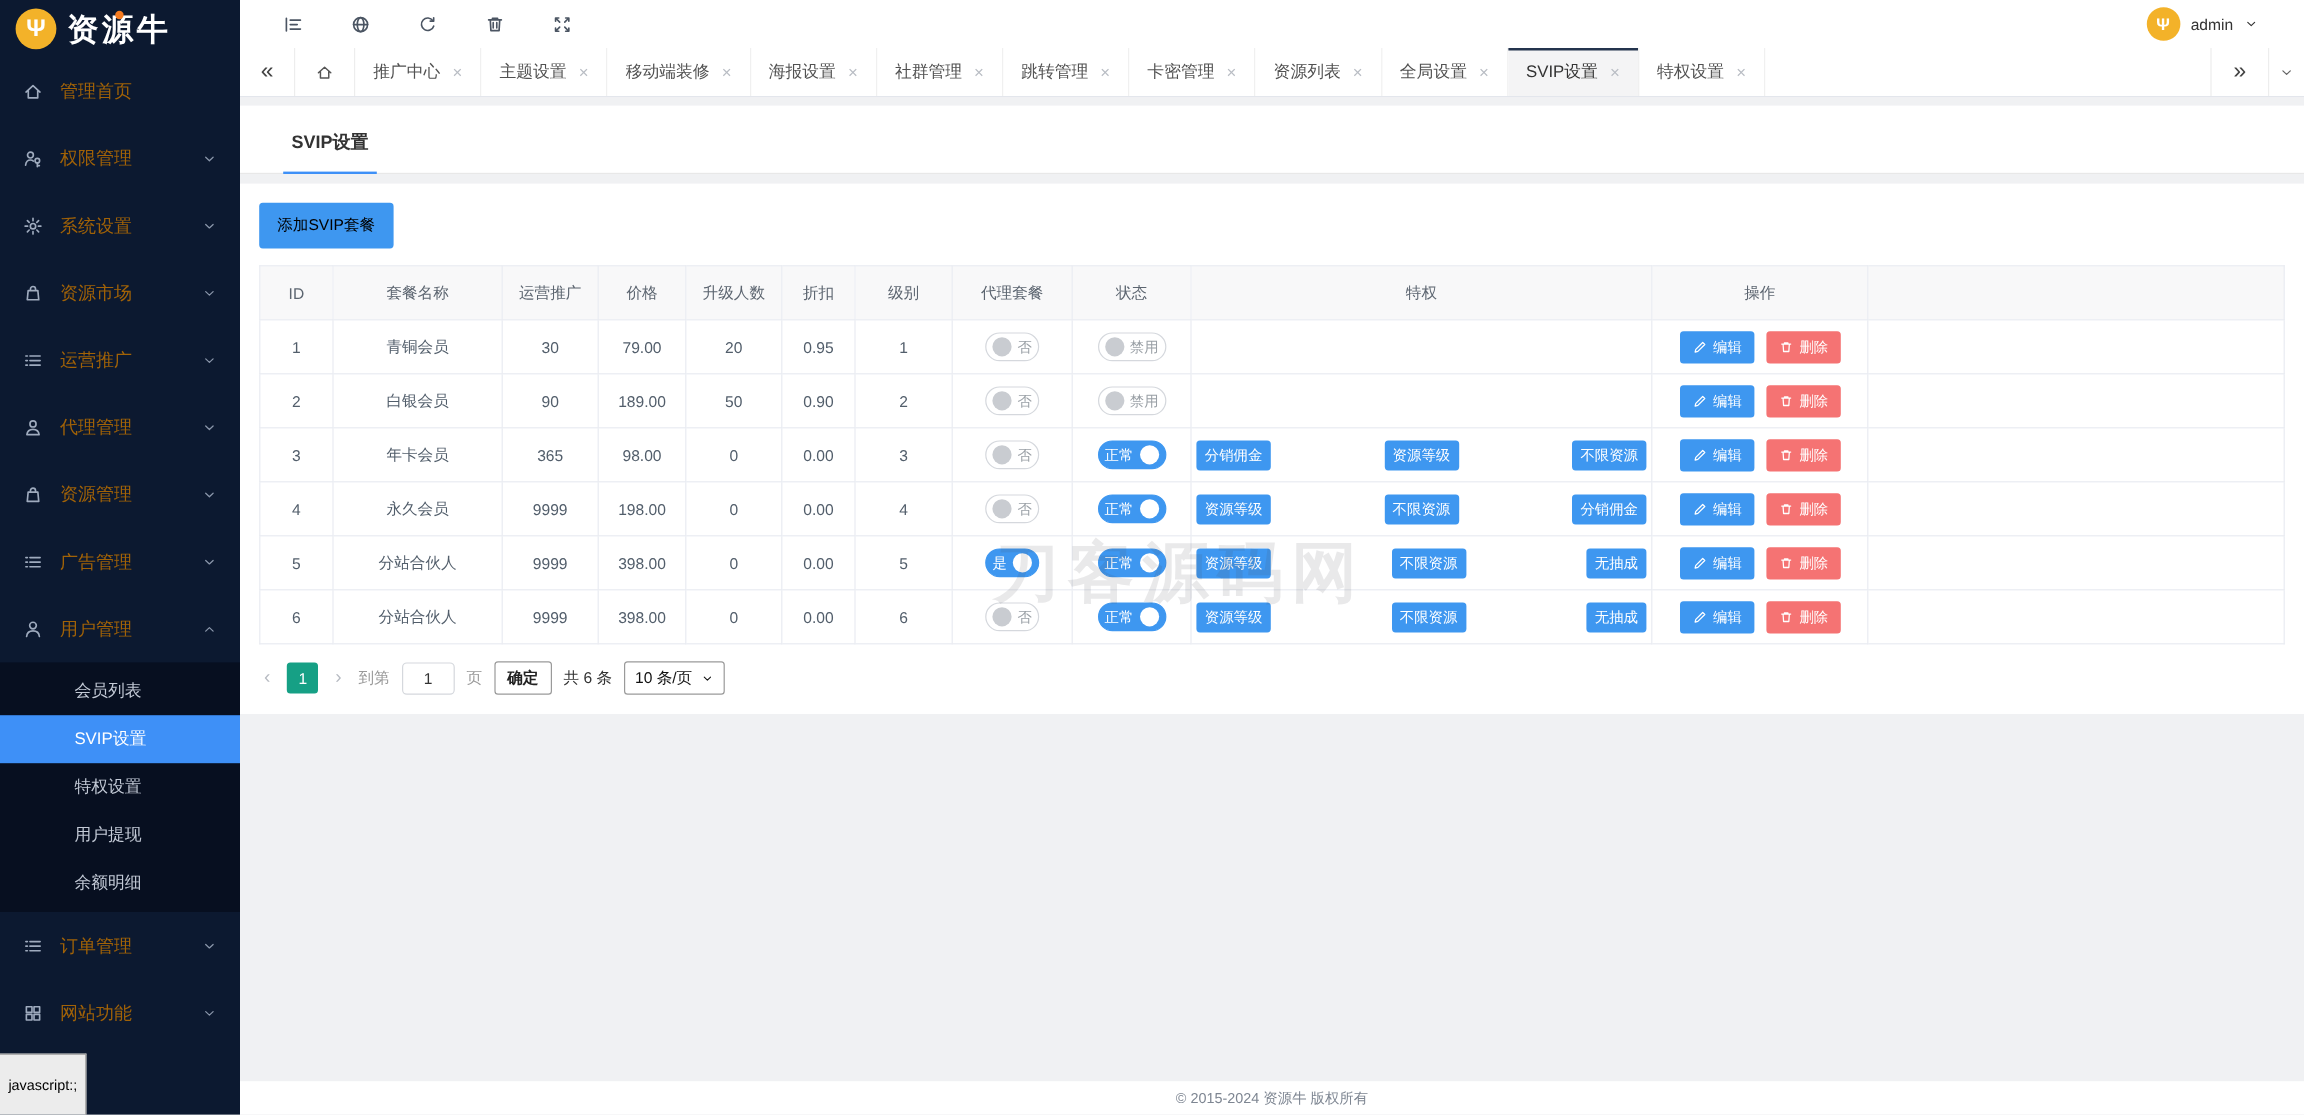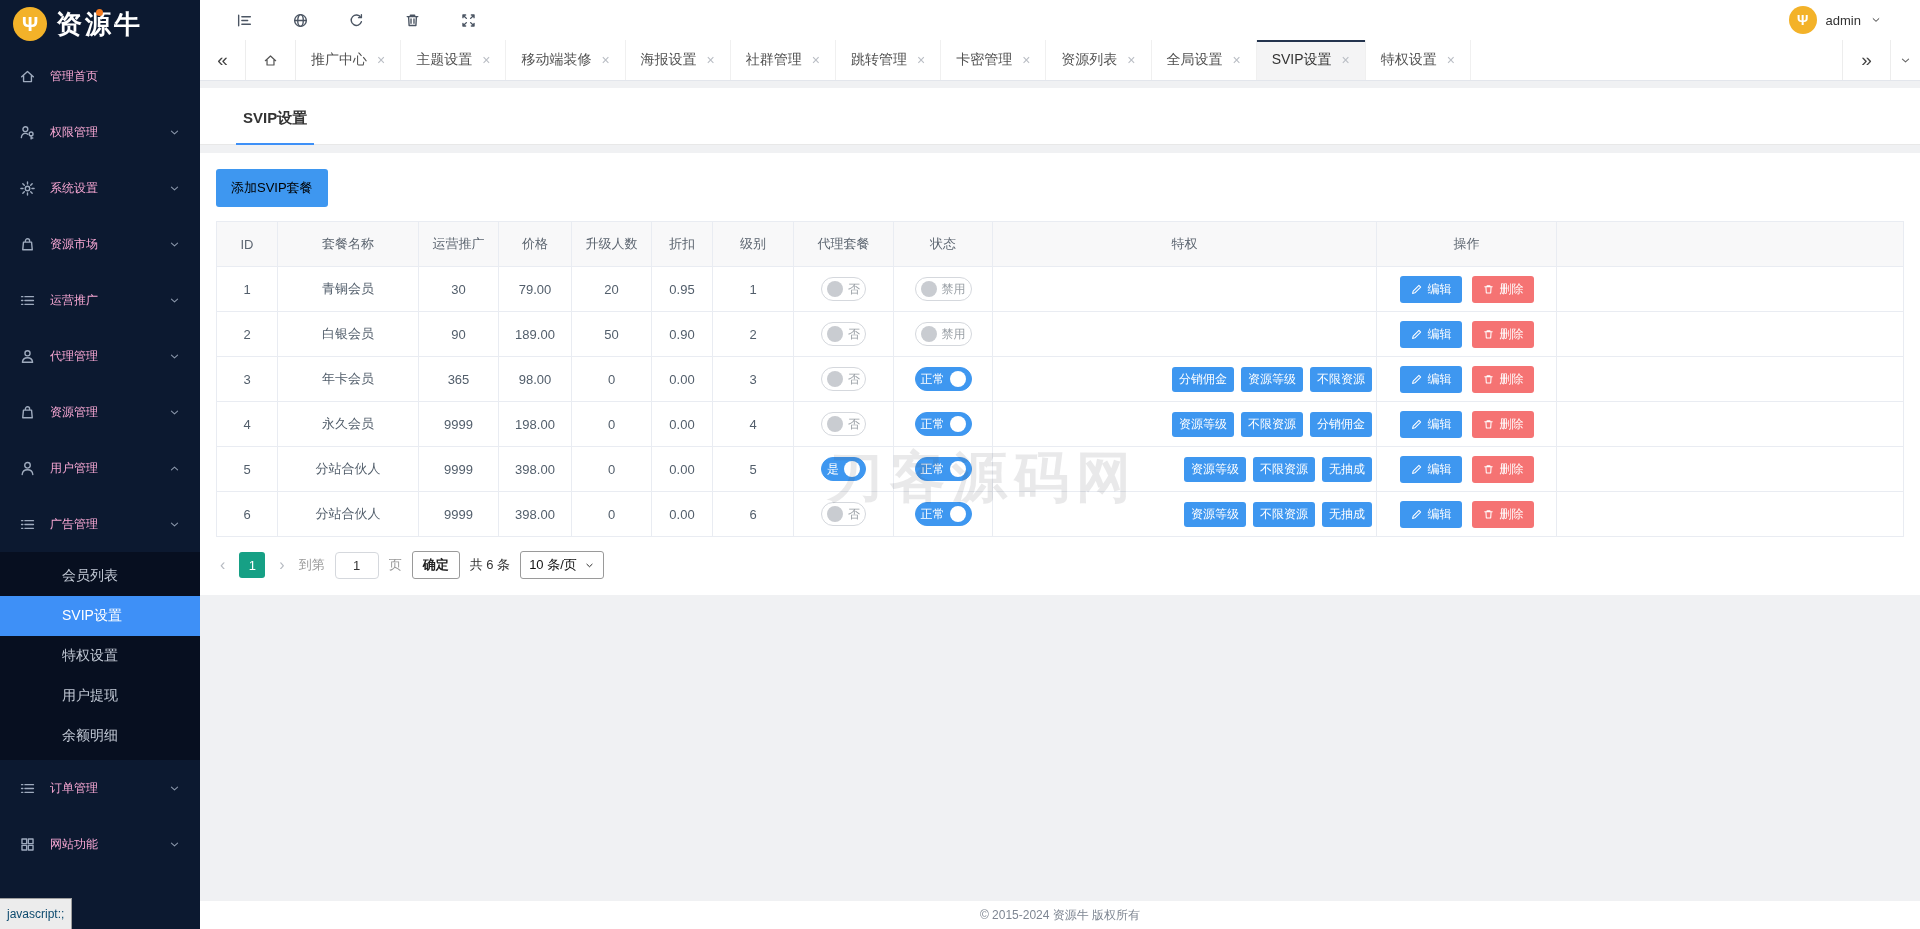--- a/index.html
+++ b/index.html
@@ -7,21 +7,21 @@
   body{font-family:"Liberation Sans","DejaVu Sans",sans-serif;background:#f0f1f3;position:relative}
   svg{display:block;width:100%;height:100%}
   svg path,svg circle,svg ellipse,svg rect{stroke:currentColor;fill:none;stroke-width:1.3;stroke-linecap:round;stroke-linejoin:round}
 
   
   .sidebar{position:absolute;left:0;top:0;bottom:0;width:200px;background:#0c1930;z-index:10}
   .logo-row{height:48px;display:flex;align-items:center;padding:0 13px;gap:9px}
   .logo-circle{width:34px;height:34px;border-radius:50%;background:#f3b229;color:#fff;display:flex;align-items:center;justify-content:center;font-size:20px;font-weight:bold;flex:none}
   .logo-text{color:#fff;font-size:26px;font-weight:bold;letter-spacing:3px;position:relative;white-space:nowrap}
   .logo-dot{position:absolute;top:-2px;left:39px;width:7px;height:7px;border-radius:50%;background:#f57b20}
-  .menu-item{height:56px;display:flex;align-items:center;padding:0 19px;color:#f9a8d4;font-size:12px;cursor:pointer}
+  .menu-item{height:56px;display:flex;align-items:center;padding:0 19px;color:#a16207;font-size:15px;cursor:pointer}
   .menu-item .icon{width:17px;height:17px;color:#9fabbe;margin-right:14px;flex:none}
   .menu-item .chev{margin-left:auto;width:13px;height:13px;color:#8a96aa}
   .submenu{background:#070f20;padding:4px 0}
   .submenu-item{height:40px;display:flex;align-items:center;padding-left:62px;color:#c3cad6;font-size:14px;cursor:pointer}
   .submenu-item.active{background:#3e90f7;color:#fff}
 
   
   .main{position:absolute;left:200px;top:0;right:0;bottom:0;display:flex;flex-direction:column}
   .toolbar{height:40px;background:#fff;display:flex;align-items:center;padding-left:36px;flex:none}
   .toolbar .tool{width:17px;height:17px;color:#4b5563;margin-right:39px;cursor:pointer}
@@ -44,21 +44,21 @@
 
   .content{flex:1;position:relative;background:#f0f1f3;padding-top:7px;overflow:hidden}
   .page-head{background:#fff;border-bottom:1px solid #e8e8e8;padding-left:36px;display:flex}
   .page-head-tab{font-size:15px;font-weight:bold;color:#333;padding:21px 7px 15px;border-bottom:2px solid #3e90f7;margin-bottom:-1px}
   .panel{background:#fff;margin-top:8px;padding:16px}
   .add-btn{background:#3e97f0;color:#000000;border:none;border-radius:3px;padding:10px 15px;font-size:13px;cursor:pointer;margin-bottom:14px;font-family:inherit}
 
   table{width:100%;border-collapse:collapse;table-layout:fixed}
   th,td{border:1px solid #e9ecf2;height:45px;text-align:center;font-size:13px;color:#525e6b;padding:0 4px;overflow:hidden}
   th{background:#f8f8f9;font-weight:normal;color:#5c6570}
-  .badges{display:flex;justify-content:flex-end;gap:7px}
+  .badges{display:flex;justify-content:space-between;gap:7px}
   .badge{background:#3e97f0;color:#fff;font-size:12px;padding:4px 7px;border-radius:3px;white-space:nowrap}
   .toggle{display:inline-flex;align-items:center;height:24px;border-radius:13px;padding:0 5px;gap:5px;font-size:12px;cursor:pointer;vertical-align:middle}
   .toggle .knob{width:16px;height:16px;border-radius:50%}
   .toggle.off{background:#fff;border:1px solid #d5d8dd;color:#9aa0a6}
   .toggle.off .knob{background:#c9ccd1}
   .toggle.on{background:#3e97f0;border:1px solid #3e97f0;color:#fff}
   .toggle.on .knob{background:#fff}
   .row-actions{display:flex;justify-content:center;gap:10px}
   .btn-edit,.btn-del{color:#fff;border:none;border-radius:3px;height:27px;padding:0 10px;font-size:12px;display:inline-flex;align-items:center;gap:5px;cursor:pointer;font-family:inherit}
   .btn-edit{background:#3e97f0}
@@ -69,21 +69,21 @@
   .pg-arrow{color:#b7bbc2;font-size:16px;padding:0 4px;cursor:pointer}
   .pg-num{width:26px;height:26px;background:#16a085;color:#fff;border-radius:3px;display:flex;align-items:center;justify-content:center;font-size:13px;cursor:pointer}
   .pg-input{width:44px;height:27px;border:1px solid #d5d8dd;border-radius:4px;text-align:center;font-size:13px;color:#333;font-family:inherit}
   .pg-confirm{background:#fff;border:1px solid #9a9a9a;border-radius:3px;height:28px;padding:0 10px;font-weight:bold;font-size:13px;color:#222;cursor:pointer;font-family:inherit}
   .pg-total{color:#333}
   .pg-size{height:28px;border:1px solid #9a9a9a;border-radius:3px;display:flex;align-items:center;gap:7px;padding:0 8px;font-size:13px;color:#111;cursor:pointer;background:#fff}
   .pg-size .icon{width:11px;height:11px;color:#111}
 
   .footer{position:absolute;left:0;right:0;bottom:0;height:28px;background:#fff;display:flex;align-items:center;justify-content:center;font-size:12px;color:#7e8692}
   .watermark{position:absolute;left:828px;top:441px;font-size:55px;font-weight:bold;color:rgba(70,70,80,.12);letter-spacing:7px;z-index:40;pointer-events:none;white-space:nowrap}
-  .status-tip{position:absolute;left:0;bottom:0;background:#ececec;border:1px solid #9e9e9e;border-left:none;border-bottom:none;padding:8px 7px;font-size:12px;color:#0c4a6e;z-index:60}
+  .status-tip{position:absolute;left:0;bottom:0;background:#ececec;border:1px solid #9e9e9e;border-left:none;border-bottom:none;padding:18px 7px;font-size:12px;color:#000000;z-index:60}
 </style>
 </head>
 <body>
 
 <div class="sidebar">
   <div class="logo-row">
     <span class="logo-circle">Ψ</span>
     <span class="logo-text">资源牛</span>
     <span class="logo-dot" style="position:absolute;left:96px;top:9px"></span>
   </div>
@@ -175,41 +175,41 @@
         <span>资源管理</span>
         <span class="chev">
           <svg viewBox="0 0 16 16">
             <path d="M4.2 6.2 8 9.8l3.8-3.6"></path>
           </svg>
         </span>
       </div>
       <div class="menu-item">
         <span class="icon">
           <svg viewBox="0 0 16 16">
+            <path d="M5.6 4.4h8M5.6 8h8M5.6 11.6h8M2.4 4.4h1.2M2.4 8h1.2M2.4 11.6h1.2"></path>
+          </svg>
+        </span>
+        <span>广告管理</span>
+        <span class="chev">
+          <svg viewBox="0 0 16 16">
+            <path d="M4.2 6.2 8 9.8l3.8-3.6"></path>
+          </svg>
+        </span>
+      </div>
+      <div class="menu-item">
+        <span class="icon">
+          <svg viewBox="0 0 16 16">
             <circle cx="8" cy="5" r="2.6"></circle>
             <path d="M3 13.6c.3-3 2.4-4.4 5-4.4s4.7 1.4 5 4.4"></path>
           </svg>
         </span>
         <span>用户管理</span>
         <span class="chev">
           <svg viewBox="0 0 16 16">
             <path d="M4.2 9.8 8 6.2l3.8 3.6"></path>
-          </svg>
-        </span>
-      </div>
-      <div class="menu-item">
-        <span class="icon">
-          <svg viewBox="0 0 16 16">
-            <path d="M5.6 4.4h8M5.6 8h8M5.6 11.6h8M2.4 4.4h1.2M2.4 8h1.2M2.4 11.6h1.2"></path>
-          </svg>
-        </span>
-        <span>广告管理</span>
-        <span class="chev">
-          <svg viewBox="0 0 16 16">
-            <path d="M4.2 6.2 8 9.8l3.8-3.6"></path>
           </svg>
         </span>
       </div>
       <div class="submenu">
         <div class="submenu-item">会员列表</div>
         <div class="submenu-item active">SVIP设置</div>
         <div class="submenu-item">特权设置</div>
         <div class="submenu-item">用户提现</div>
         <div class="submenu-item">余额明细</div>
       </div>

